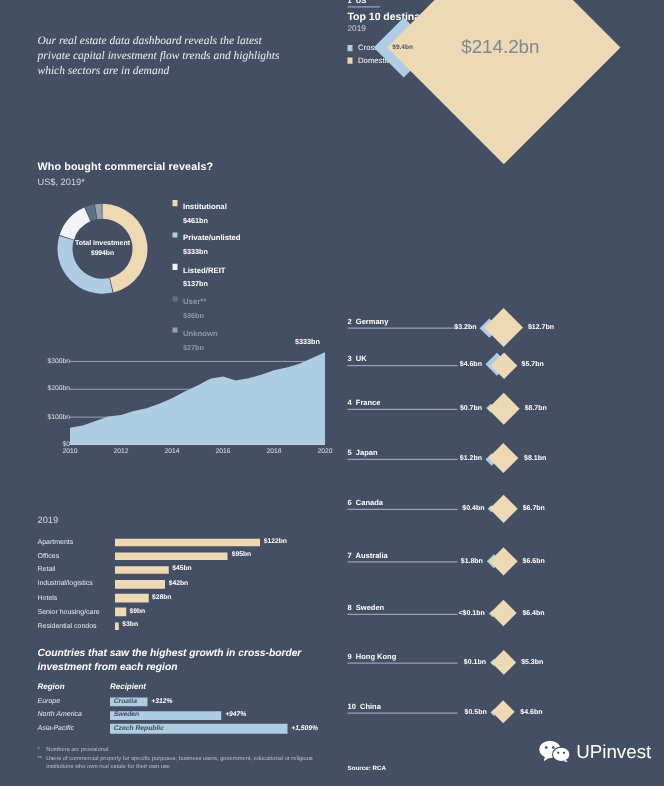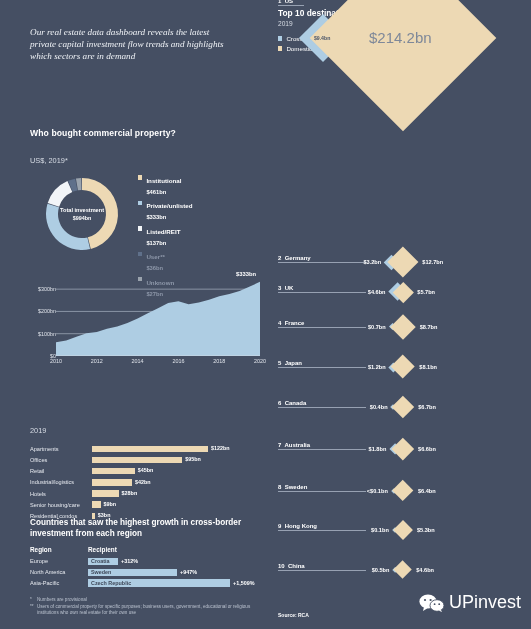--- a/index.html
+++ b/index.html
@@ -30,21 +30,21 @@
     font-size:9.2px;
     line-height:12.2px;
     margin-top:12px;
     width:205px;
     color:#eef1f5;
   }
 
   .sec-title {
     font-size:8.6px; font-weight:bold; letter-spacing:0.1px;
   }
-  .sec-sub { font-size:7.4px; color:#d6dbe4; margin-top:18px; }
+  .sec-sub { font-size:7.4px; color:#d6dbe4; margin-top:3px; }
 
   
   .donut-block { position:absolute; left:30px; top:128px; width:230px; }
   .donut-wrap { position:relative; margin-top:9px; height:80px; }
   .donut-svg { position:absolute; left:12px; top:0; }
   .donut-center {
     position:absolute; left:12px; top:0; width:80px; height:80px;
     display:flex; flex-direction:column; align-items:center; justify-content:center;
     text-align:center;
   }
@@ -71,21 +71,21 @@
   
   .bar-block { position:absolute; left:30px; top:408px; width:238px; }
   .bars { margin-top:9px; }
   .bar-row { display:flex; align-items:center; height:9.6px; margin-bottom:1.6px; }
   .bar-lab { width:62px; font-size:5.6px; color:#e6e9ef; flex:0 0 auto; }
   .bar-track { position:relative; flex:1 1 auto; height:6.6px; }
   .bar-fill { position:absolute; left:0; top:0; height:6.6px; background:#edd9b4; }
   .bar-val { position:absolute; font-size:5.4px; font-weight:bold; color:#ffffff; top:-0.4px; white-space:nowrap; }
 
   
-  .tbl-block { position:absolute; left:30px; top:518px; width:242px; }
+  .tbl-block { position:absolute; left:30px; top:518px; width:242px;font-style:italic; }
   .tbl-title { font-size:8.2px; font-weight:bold; line-height:10.6px; }
   .tbl { margin-top:7px; }
   .th-row { display:flex; font-size:6.4px; font-weight:bold; color:#ffffff; margin-bottom:4px; }
   .th-region { width:58px; }
   .tr-row { display:flex; align-items:center; height:8.6px; margin-bottom:2.2px; }
   .td-region { width:58px; font-size:5.6px; color:#e6e9ef; flex:0 0 auto; }
   .td-bar { position:relative; flex:1 1 auto; height:7.4px; }
   .td-fill { position:absolute; left:0; top:0; height:7.4px; background:#aecde3; }
   .td-name { position:absolute; left:3px; top:0.6px; font-size:5.4px; color:#3e4859; font-weight:bold; }
   .td-pct { position:absolute; font-size:5.4px; font-weight:bold; color:#ffffff; top:0.6px; white-space:nowrap; }
@@ -112,33 +112,33 @@
   .dia-cb  { background:#aecde3; }
   .val-cb { position:absolute; font-size:5.6px; font-weight:bold; color:#ffffff; text-align:right; white-space:nowrap; }
   .val-dom { position:absolute; font-size:5.6px; font-weight:bold; color:#ffffff; white-space:nowrap; }
   .us-dom-val { position:absolute; font-size:15px; color:#7e8899; font-weight:normal; }
   .us-cb-val { position:absolute; font-size:5.2px; font-weight:bold; color:#4a5569; }
 
   .source { position:absolute; left:8px; top:612px; font-size:5px; font-weight:bold; color:#ffffff; }
 
   .watermark { position:absolute; right:10px; top:592px; display:flex; align-items:center; }
   .wm-logo { width:26px; height:18px; position:relative; margin-right:4px; }
-  .wm-txt { font-size:18px; color:#ffffff;text-align:center; }
+  .wm-txt { font-size:15px; color:#ffffff;text-align:center; }
 </style>
 </head>
 <body>
 
 <div class="page">
 
   <div class="left">
 
     <p class="standfirst">Our real estate data dashboard reveals the latest private capital investment flow trends and highlights which sectors are in demand</p>
 
     <div class="donut-block">
-      <div class="sec-title">Who bought commercial property?</div>
+      <div class="sec-title">Who bought commercial reveals?</div>
       <div class="sec-sub">US$, 2019*</div>
       <div class="donut-wrap">
         <svg class="donut-svg" width="80" height="80" viewBox="0 0 80 80">
           <g id="donut-arcs">
               <path d="M 40 4
        A 36 36 0 0 1 48.80669892242466 74.90618933784901
        L 45.87113261494977 63.27079289189935
        A 24 24 0 0 0 40 16 Z" fill="#edd9b4"></path>
               <path d="M 48.07374739417773 75.08296742031678
        A 36 36 0 0 1 5.471801346798074 29.811599842712077

